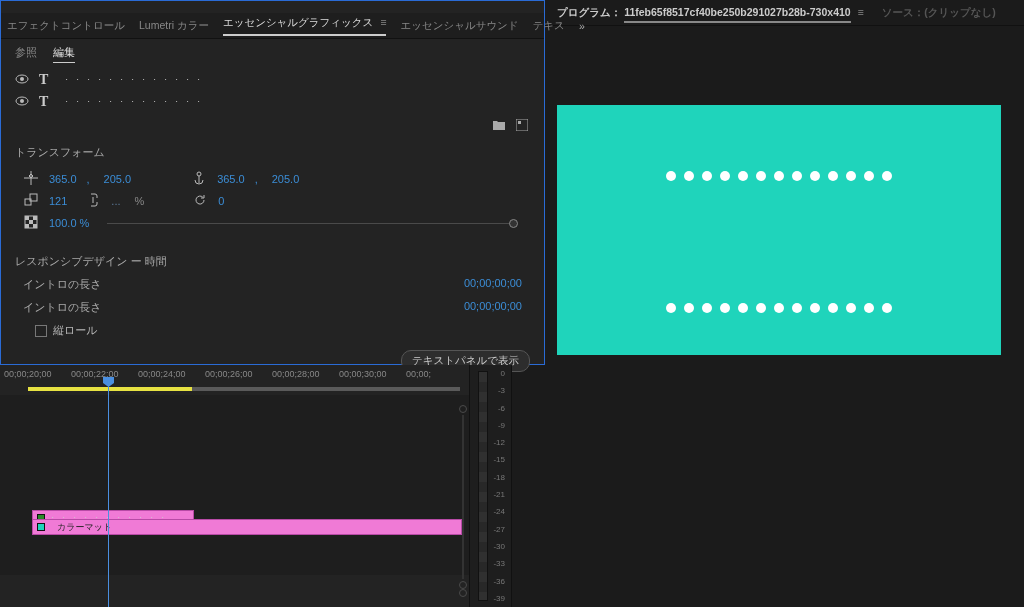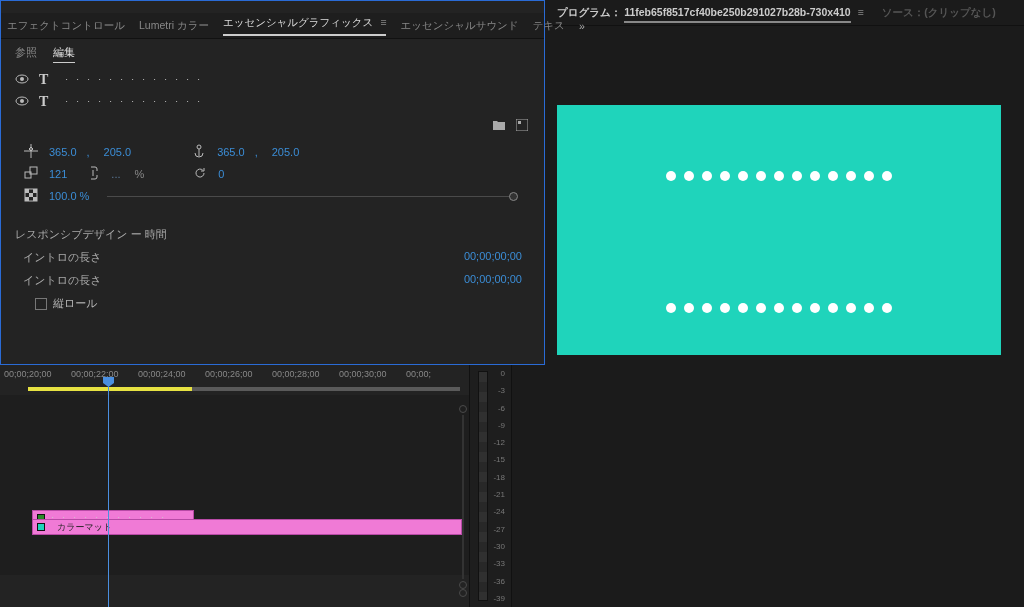--- a/index.html
+++ b/index.html
@@ -379,20 +379,21 @@
           </svg>
       </span>
       <span>
         <svg width="12" height="12" viewBox="0 0 12 12">
             <rect x="0" y="0" width="12" height="12" fill="none" stroke="#aaa"></rect>
             <rect x="2" y="2" width="3" height="3" fill="#aaa"></rect>
           </svg>
       </span>
     </div>
 
+    <div class="section-title">トランスフォーム</div>
     <div class="prop-grid">
       <div class="prop-row">
         <span class="prop-icon">
           <svg width="14" height="14" viewBox="0 0 14 14">
               <path d="M7 0v14M0 7h14M7 3l-2 2 2 2 2-2z" stroke="#bbb" fill="none"></path>
             </svg>
         </span>
         <span class="val-link">365.0</span>
           <span class="comma">,</span>
         <span class="val-link">205.0</span>
@@ -457,20 +458,23 @@
       <div class="resp-row">
         <span>イントロの長さ</span>
         <span class="tc">00;00;00;00</span>
       </div>
       <div class="checkbox-row">
         <span class="cb"></span>
         <span>縦ロール</span>
       </div>
     </div>
 
+    <div class="btn-footer">
+      <span class="btn">テキストパネルで表示</span>
+    </div>
   </div>
 
   <div class="panel-right">
     <div class="prog-header">
       <span>
         <span class="prog-label">プログラム：</span>
         <span class="prog-name">11feb65f8517cf40be250b291027b28b-730x410</span>
         <span class="tab-eq">≡</span>
       </span>
       <span class="src-label">ソース：(クリップなし)</span>

